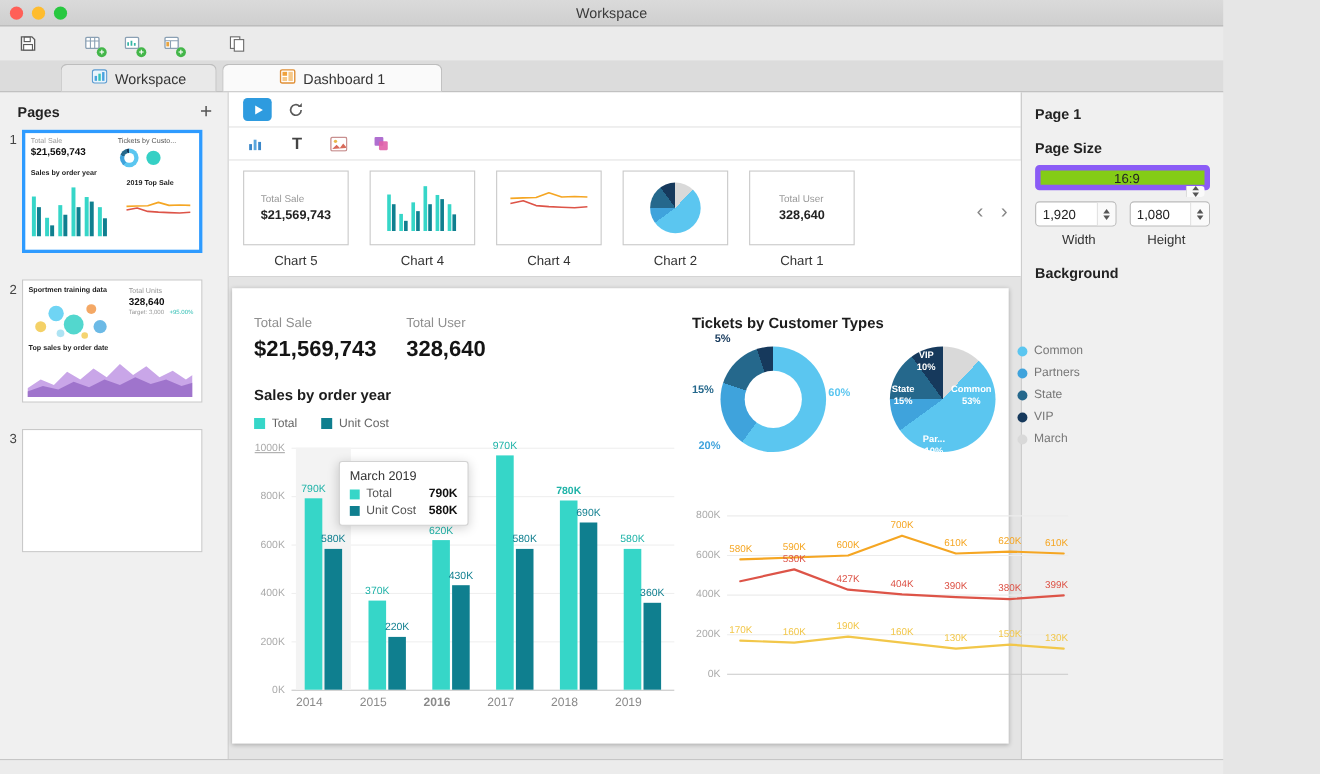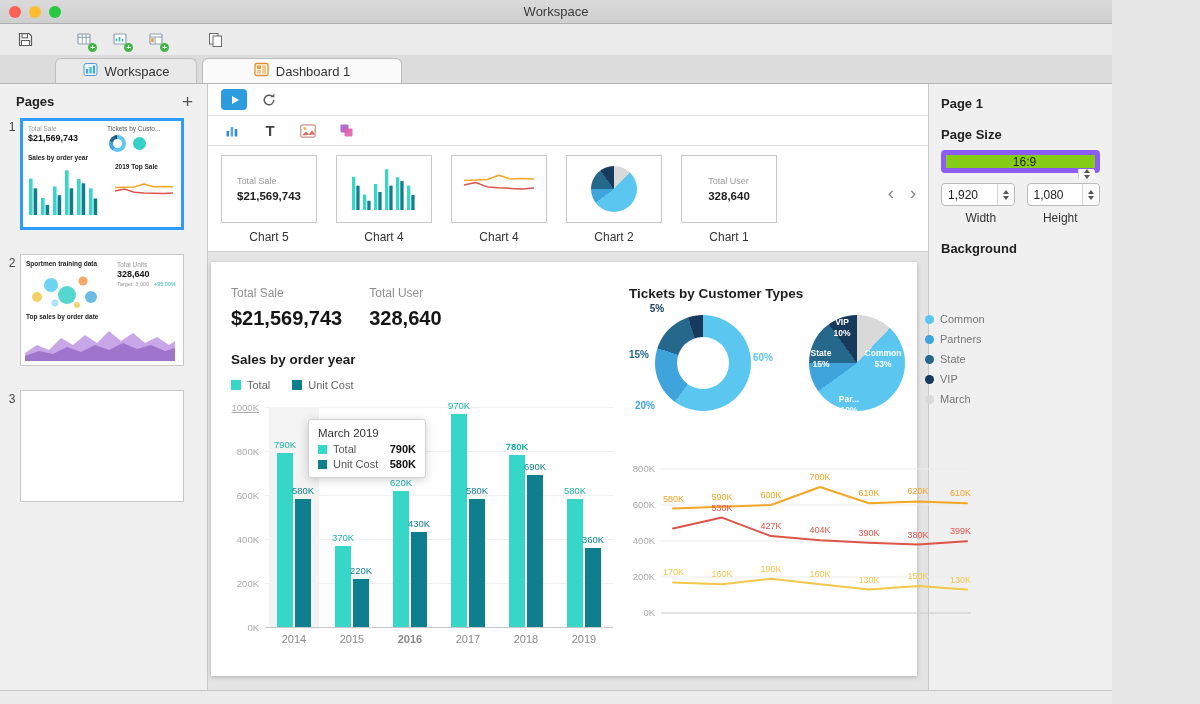--- a/index.html
+++ b/index.html
@@ -67,21 +67,21 @@
 .lg-swatch{width:10px;height:10px;}
 .lg-name{font-size:11px;color:#666;}
 .bar-chart{position:relative;height:252px;margin-top:10px;}
 .bc-ylab{position:absolute;left:0;width:28px;text-align:right;font-size:9.5px;color:#aaa;}
 .bc-plot{position:absolute;left:34px;top:6px;width:348px;height:246px;}
 .bc-grid{position:absolute;left:0;width:348px;height:1px;background:#efefef;}
 .bc-grid.base{background:#c8c8c8;}
 .bc-band{position:absolute;top:0;width:50px;height:220px;background:#f3f3f3;}
 .bc-bar{position:absolute;width:16px;}
 .bc-val{position:absolute;width:38px;text-align:center;font-size:9.5px;}
-.bc-xlab{position:absolute;top:226px;width:50px;text-align:center;font-size:11px;color:#8a8a8a;}
+.bc-xlab{position:absolute;top:226px;width:50px;text-align:left;font-size:11px;color:#8a8a8a;}
 .tooltip{position:absolute;left:77px;top:18px;width:118px;background:#fff;border:1px solid #d2d2d2;border-radius:3px;box-shadow:0 2px 10px rgba(0,0,0,.18);padding:7px 9px;z-index:5;}
 .tt-title{font-size:11.5px;color:#333;margin-bottom:4px;}
 .tt-row{display:flex;align-items:center;gap:6px;margin-top:3px;}
 .tt-swatch{width:9px;height:9px;}
 .tt-name{font-size:11px;color:#555;flex:1;}
 .tt-val{font-size:11px;font-weight:bold;color:#111;}
 
 .pies-row{position:relative;height:148px;}
 .donut-circle,.pie-circle{position:absolute;top:14px;width:96px;height:96px;border-radius:50%;}
 .donut-circle{left:26px;}

